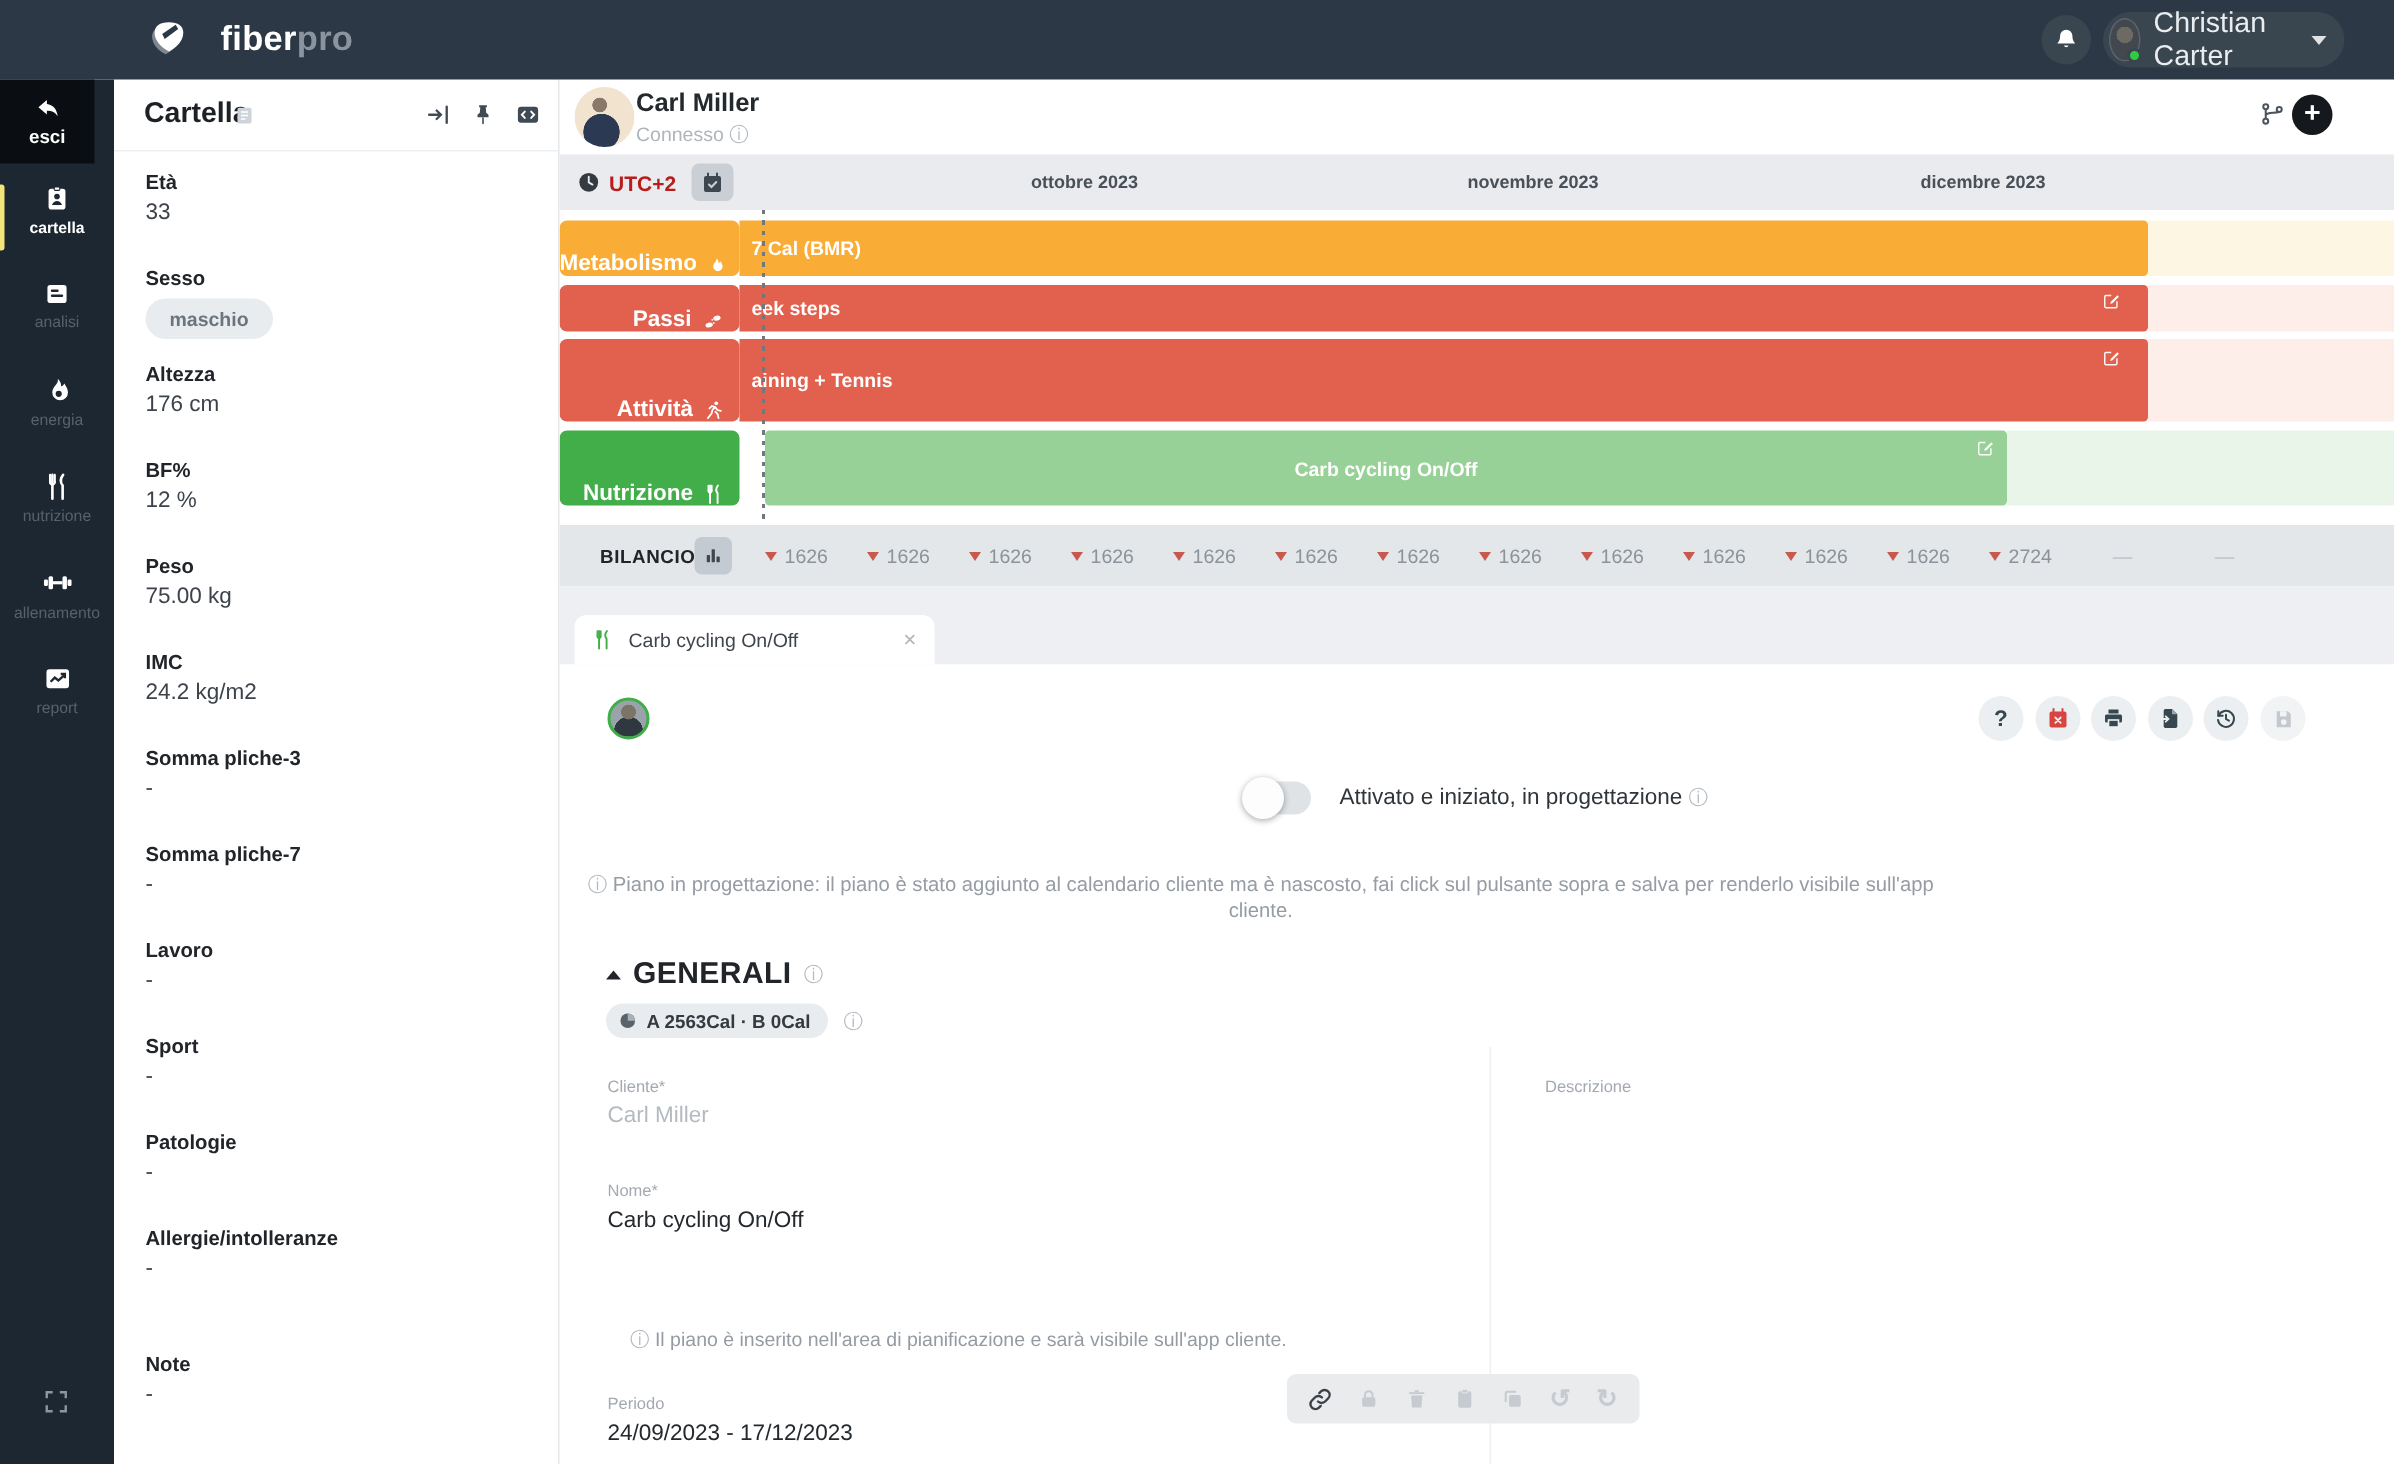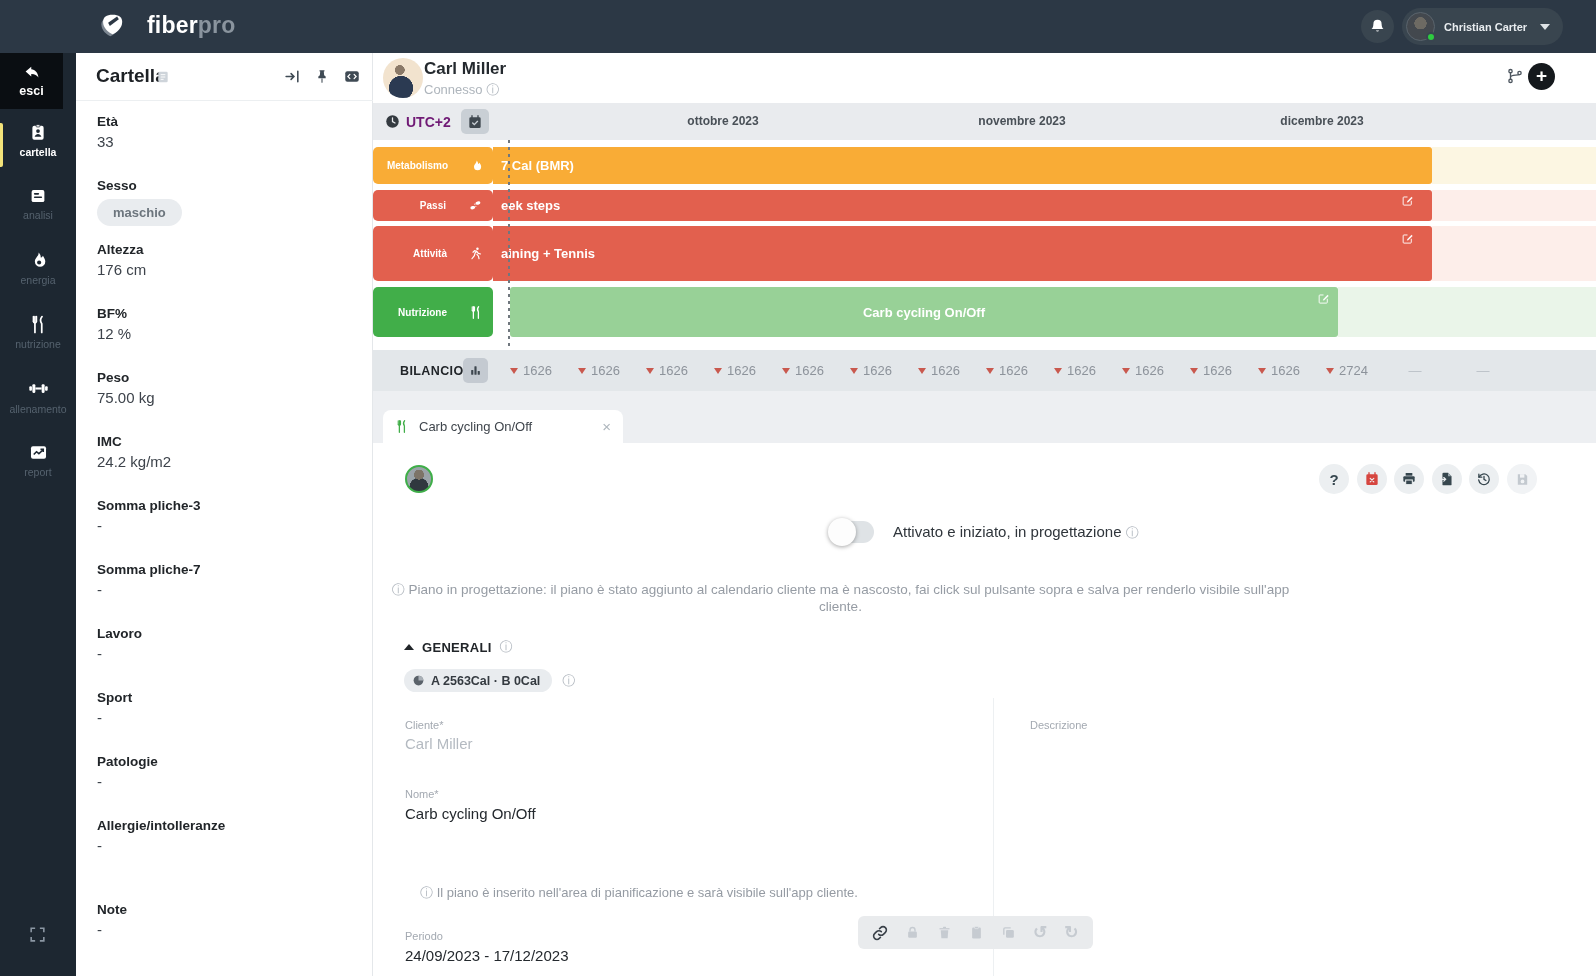--- a/index.html
+++ b/index.html
@@ -11,21 +11,21 @@
   
   #navbar { left:0; top:0; width:1596px; height:53px; background:#2c3募845; background:#2c3845; z-index:30; }
   .brand { left:98px; top:12px; display:flex; align-items:center; gap:22px; }
   .brand-text { font-size:23px; font-weight:bold; color:#fff; letter-spacing:.2px; }
   .brand-text .pro { color:#8a949e; }
   .nav-circle { width:33px; height:33px; border-radius:50%; background:#39454f; display:flex; align-items:center; justify-content:center; }
   #user-pill { left:1402px; top:8px; width:161px; height:37px; border-radius:19px; background:#39454f;
     display:flex; align-items:center; padding:0 12px 0 4px; gap:9px; cursor:pointer; }
   .avatar-sm { width:29px; height:29px; border-radius:50%; background:radial-gradient(circle at 50% 38%, #6d6a63 0 28%, #43484e 29% 100%); position:relative; border:1px solid #5a646d; }
   .avatar-sm .dot { position:absolute; right:-2px; bottom:-2px; width:10px; height:10px; border-radius:50%; background:#2ecc40; border:2px solid #39454f; }
-  #user-name { color:#e9edf0; font-size:11px; font-weight:bold; }
+  #user-name { color:#e9edf0; font-size:19px; font-weight:normal; }
   .caret-down { width:0; height:0; border-left:5px solid transparent; border-right:5px solid transparent; border-top:6px solid #dfe3e6; margin-left:4px; }
 
   
   #sidebar { left:0; top:53px; width:76px; height:923px; background:#1d2731; z-index:25; }
   .side-item { position:absolute; left:0; width:76px; height:58px; display:flex; flex-direction:column; align-items:center; justify-content:center; gap:4px; cursor:pointer; color:#fff; }
   .side-item .lbl { font-size:10.5px; color:#55626e; }
   .side-item.active .lbl { color:#fff; font-weight:bold; }
   #esci-block { position:absolute; left:0; top:0; width:63px; height:56px; background:#0a0e12; display:flex; flex-direction:column; align-items:center; justify-content:center; gap:2px; cursor:pointer; }
   #esci-block .lbl { font-size:12.5px; font-weight:bold; color:#fff; }
   #active-indicator { position:absolute; left:0; top:70px; width:3px; height:44px; background:#f3e37a; border-radius:0 2px 2px 0; }
@@ -47,30 +47,30 @@
 
   #client-header { position:absolute; left:0; top:0; width:1223px; height:50px; background:#fff; }
   .avatar-lg { position:absolute; left:10px; top:5px; width:40px; height:40px; border-radius:50%;
     background:radial-gradient(circle at 42% 30%, #8a7968 0 13%, transparent 14%), radial-gradient(circle at 45% 75%, #2b3a52 0 32%, transparent 33%), #f2e3ce; }
   #client-name { position:absolute; left:51px; top:6px; font-size:17px; font-weight:bold; color:#24292e; }
   #client-status { position:absolute; left:51px; top:28px; font-size:13px; color:#aeb5bc; }
   #branch-icon { position:absolute; left:1133px; top:14px; color:#4c555e; cursor:pointer; }
   #add-button { position:absolute; left:1155px; top:10px; width:27px; height:27px; border-radius:50%; background:#15191d; color:#fff; font-size:19px; line-height:25px; text-align:center; font-weight:bold; cursor:pointer; }
 
   #timeline-header { position:absolute; left:0; top:50px; width:1223px; height:37px; background:#e9ebee; }
-  #tz-box { position:absolute; left:12px; top:0; height:37px; display:flex; align-items:center; gap:6px; color:#701a75; }
+  #tz-box { position:absolute; left:12px; top:0; height:37px; display:flex; align-items:center; gap:6px; color:#b91c1c; }
   #tz-label { font-size:14px; font-weight:bold; }
   #cal-btn { position:absolute; left:88px; top:6px; width:28px; height:25px; background:#c9cfd5; border-radius:5px; display:flex; align-items:center; justify-content:center; color:#3e474f; cursor:pointer; }
   .month { position:absolute; top:11px; width:160px; text-align:center; font-size:12px; font-weight:bold; color:#495057; }
 
   
   .trow { position:absolute; left:0; width:1223px; }
   .trow-label { position:absolute; left:0; top:0; width:120px; height:100%; border-radius:5px;
-    display:flex; align-items:center; justify-content:flex-end; gap:22px; padding-right:10px;
-    color:#fff; font-size:10px; font-weight:bold; cursor:pointer; z-index:3; }
+    display:flex; align-items:flex-end; justify-content:flex-end; gap:7px; padding-right:10px;
+    color:#fff; font-size:15px; font-weight:bold; cursor:pointer; z-index:3; }
   .trow-bar { position:absolute; top:0; height:100%; display:flex; align-items:center; color:#fff; font-size:13px; font-weight:bold; cursor:pointer; }
   .trow-pale { position:absolute; top:0; height:100%; }
   .edit-badge { position:absolute; color:#fff; cursor:pointer; opacity:.95; }
   #today-line { position:absolute; left:135px; top:87px; width:2px; height:209px; z-index:4;
     background-image:repeating-linear-gradient(to bottom,#70777e 0 3px, transparent 3px 7px); }
 
   
   #bilancio { position:absolute; left:0; top:297px; width:1223px; height:41px; background:#e3e7ea; }
   #bilancio-label { position:absolute; left:27px; top:14px; font-size:12.5px; font-weight:bold; letter-spacing:.4px; color:#212529; }
   #bilancio-icon { position:absolute; left:90px; top:8px; width:25px; height:25px; border-radius:5px; background:#c4cad1; display:flex; align-items:center; justify-content:center; color:#3e474f; cursor:pointer; }
@@ -94,21 +94,21 @@
     display:flex; align-items:center; justify-content:center; cursor:pointer; font-weight:bold; }
   .act-btn.danger { color:#d6453f; }
   .act-btn.disabled { background:#f1f3f5; color:#c3c9cf; cursor:default; }
   #toggle { position:absolute; left:457px; top:78px; width:44px; height:22px; border-radius:11px; background:#dfe3e6; cursor:pointer; }
   #toggle .knob { position:absolute; left:-2px; top:-3px; width:28px; height:28px; border-radius:50%; background:#fdfdfd; box-shadow:0 1px 4px rgba(0,0,0,.35); }
   #toggle-label { position:absolute; left:520px; top:80px; font-size:15px; color:#2f353b; }
   .info-i { color:#b3b9c0; font-size:13px; }
   #draft-info { position:absolute; left:0; top:138px; width:935px; text-align:center; font-size:13.5px; color:#969ca4; }
   #generali { position:absolute; left:31px; top:195px; display:flex; align-items:center; gap:8px; }
   #generali-caret { width:0; height:0; border-left:5px solid transparent; border-right:5px solid transparent; border-bottom:6px solid #212529; cursor:pointer; }
-  #generali-title { font-size:13px; font-weight:bold; color:#212529; letter-spacing:.3px; }
+  #generali-title { font-size:20px; font-weight:bold; color:#212529; letter-spacing:.3px; }
   #badge-row { position:absolute; left:31px; top:226px; display:flex; align-items:center; gap:10px; }
   #cal-badge { height:23px; background:#e9ecef; border-radius:12px; display:flex; align-items:center; gap:6px; padding:0 12px 0 8px;
     font-size:12.5px; font-weight:bold; color:#343a40; }
   .flabel2 { position:absolute; font-size:11px; color:#a3a9b1; }
   .fvalue2 { position:absolute; font-size:15px; color:#24292e; }
   .fvalue2.muted { color:#b4bac1; }
   #descr-input { position:absolute; left:657px; top:288px; width:520px; border:none; outline:none; font-size:15px; color:#565d64; font-family:"Liberation Sans",sans-serif; background:transparent; }
   #descr-input::placeholder { color:#c6ccd2; }
   #col-divider { position:absolute; left:620px; top:255px; width:1px; height:278px; background:#edf0f2; }
   #plan-info2 { position:absolute; left:47px; top:441px; font-size:13px; color:#959ba3; }

